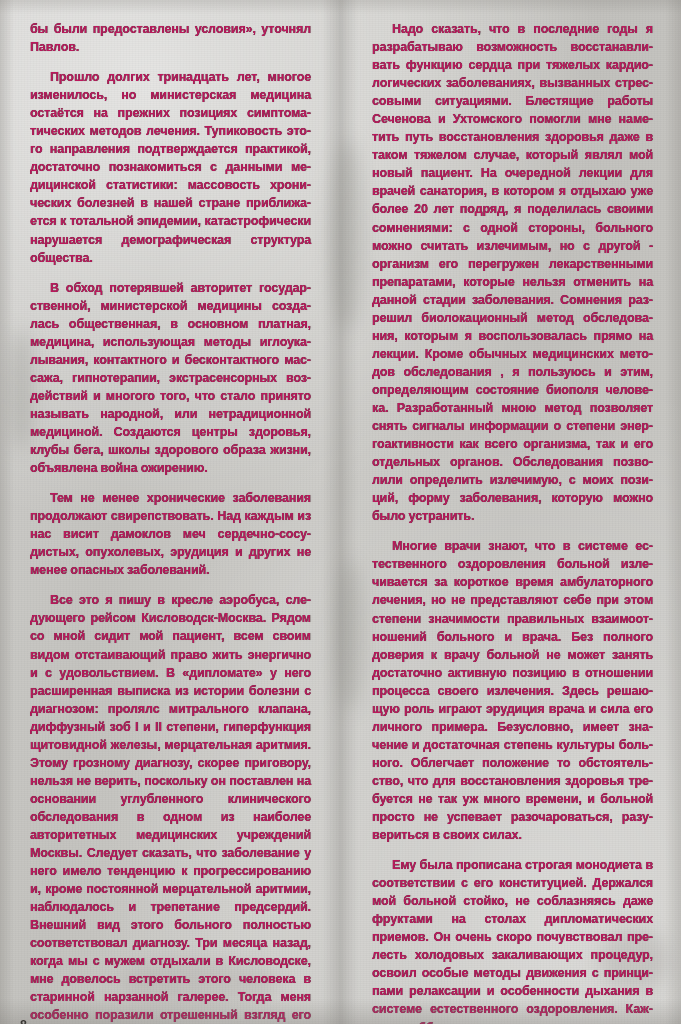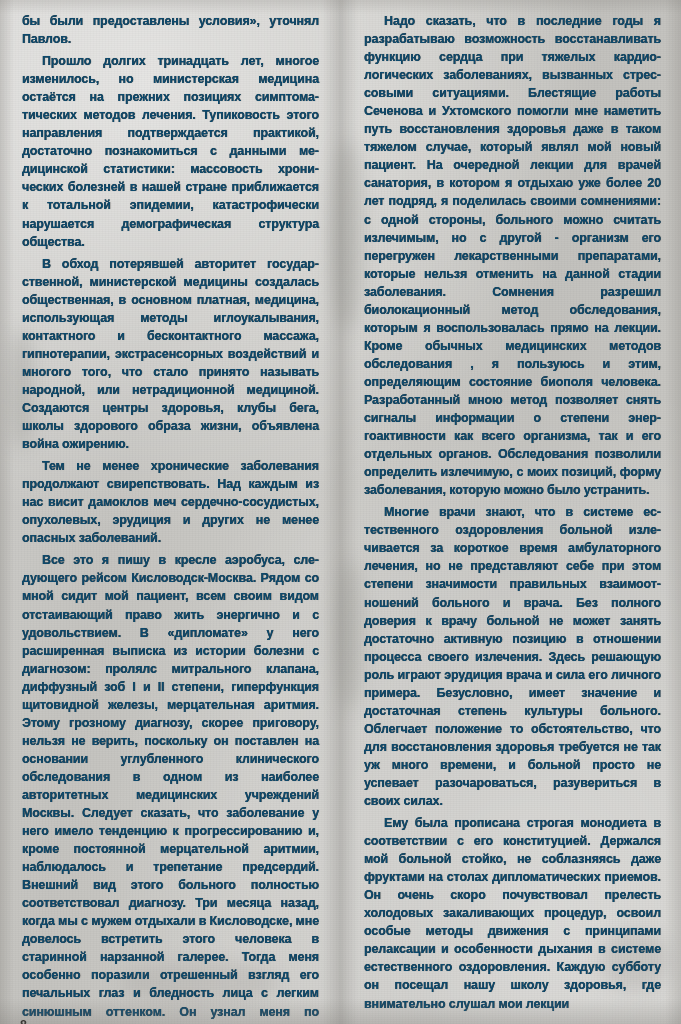--- a/index.html
+++ b/index.html
@@ -72,29 +72,29 @@
 
   .column {
     position: absolute;
     top: 8px;
     width: 305px;
   }
   .column-left  { left: 18px; }
   .column-right { left: 360px; }
 
   .column p {
-    margin: 4px;
+    margin: 12px;
     font-size: 12.4px;
     line-height: 18.05px;
     font-weight: bold;
     letter-spacing: -0.05px;
     word-spacing: -0.1px;
     text-align: justify;
     text-justify: inter-word;
-    color: #0c4a6e;
+    color: #be185d;
     text-indent: 20px;
     hyphens: manual;
     text-shadow:
       0 0 0.6px rgba(30,28,26,0.85),
       0.4px 0.2px 0.7px rgba(60,58,54,0.45);
   }
 
   .column p.no-indent { text-indent: 0; }
 
   

